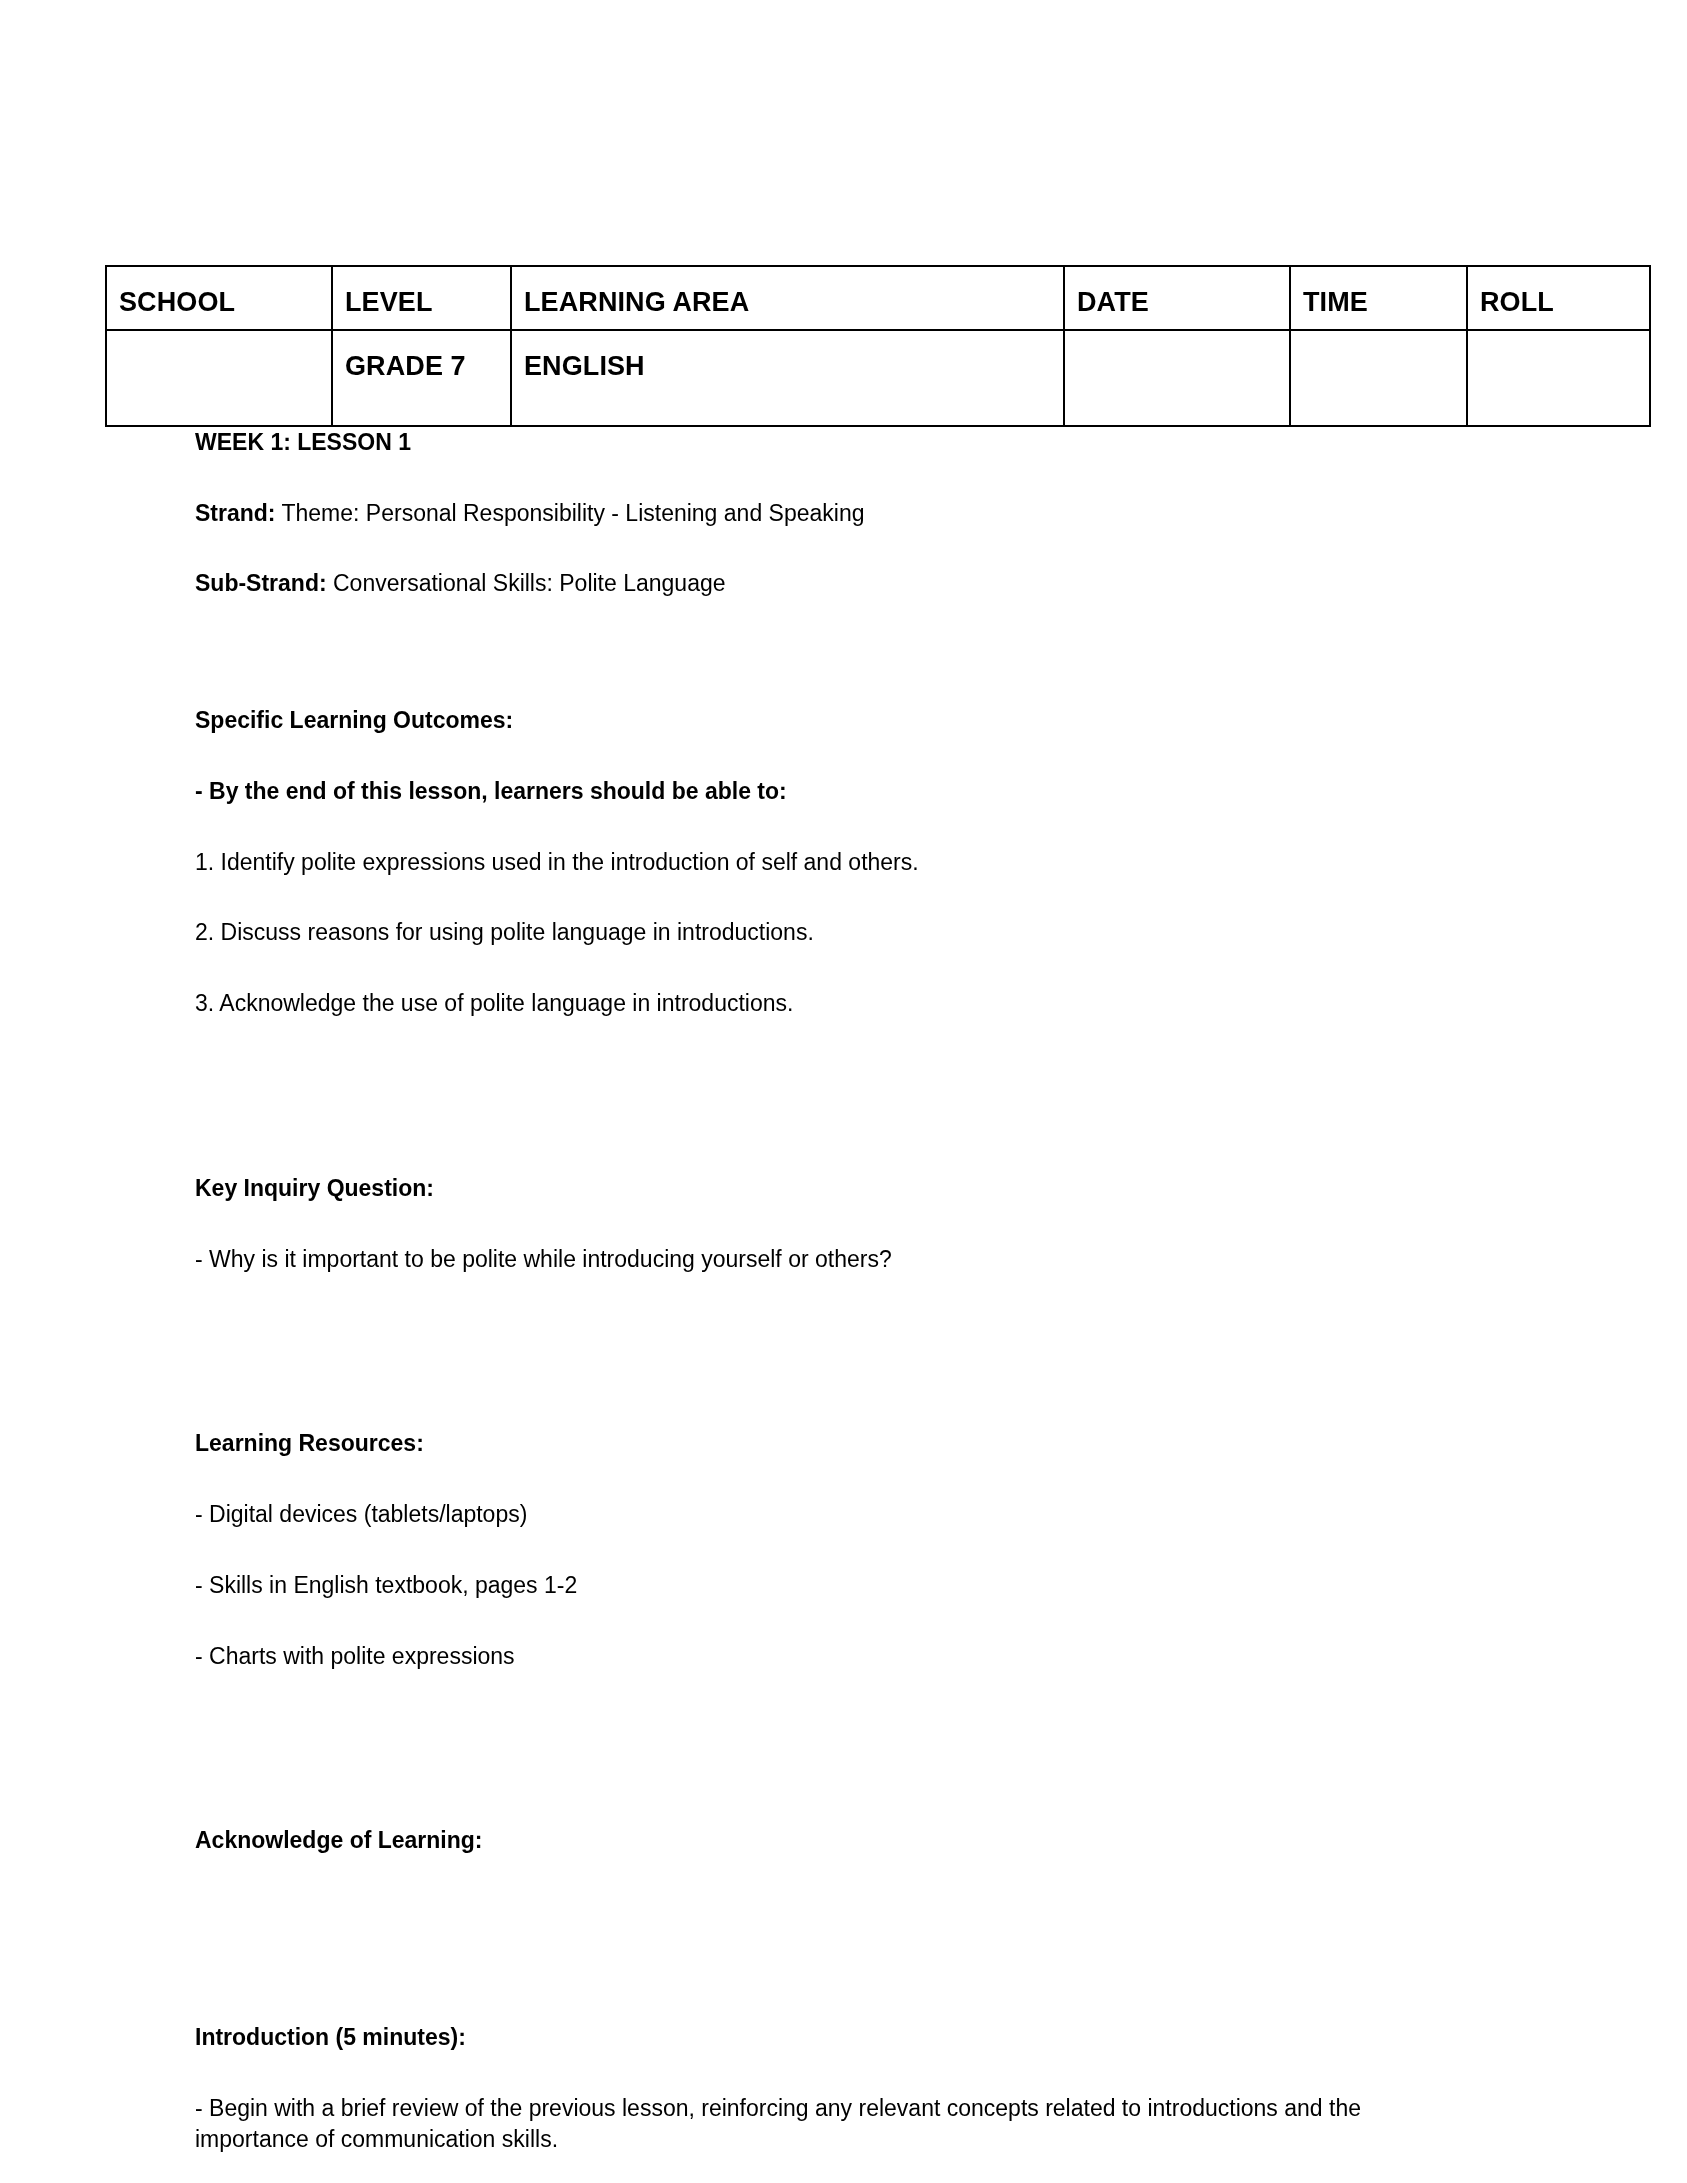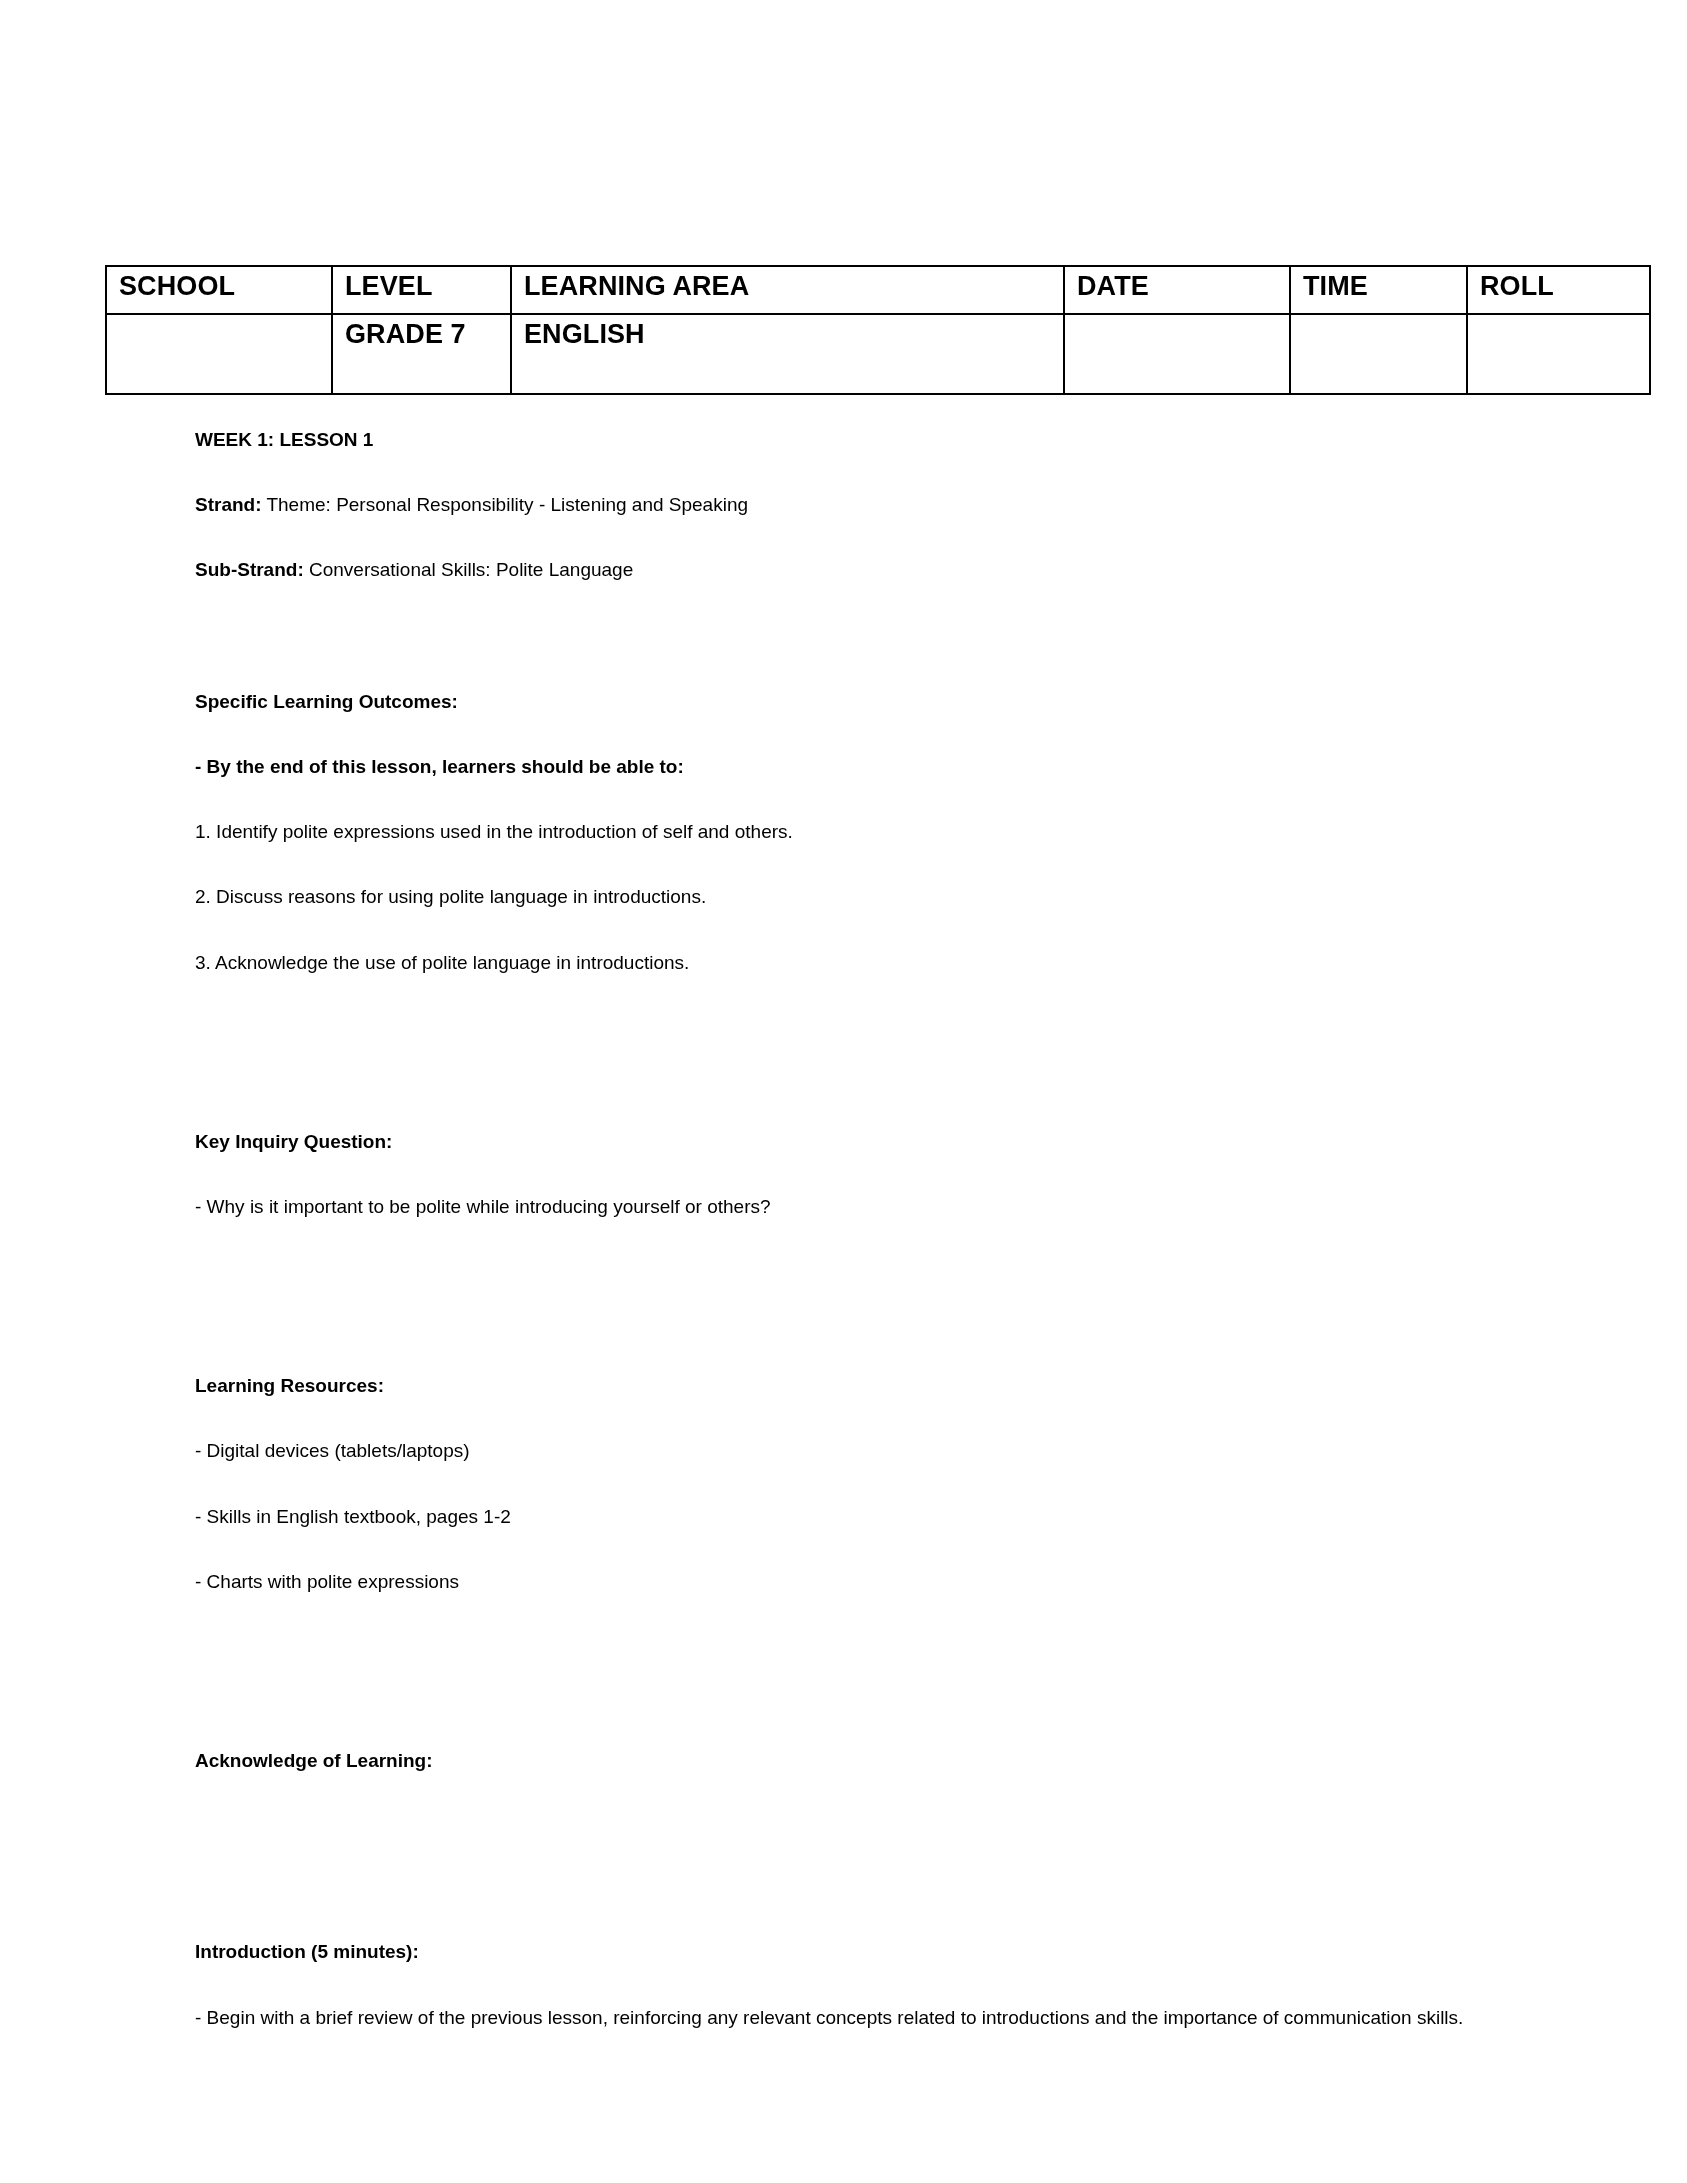--- a/index.html
+++ b/index.html
@@ -30,21 +30,21 @@
     position: absolute;
     left: 105px;
     top: 265px;
     width: 1460px;
     border-collapse: collapse;
     table-layout: fixed;
   }
   .header-table td {
     border: 2px solid #000000;
     vertical-align: top;
-    padding: 4px 0 0 12px;
+    padding: 20px 0 0 12px;
     font-size: 27px;
     font-weight: bold;
     letter-spacing: 0.1px;
     line-height: 1.15;
     font-family: "Liberation Sans", sans-serif;
   }
   .header-table tr.row-head td { height: 42px; }
   .header-table tr.row-body td { height: 74px; }
 
   .col-school { width: 212px; }
@@ -57,21 +57,21 @@
   .cell-indent { padding-left: 21px; }
 
   
   .body-copy {
     position: absolute;
     left: 195px;
     top: 427px;
     width: 1237px;
   }
   .para {
-    font-size: 19px;
+    font-size: 23px;
     line-height: 1.38;
     margin: 0 0 39px 0;
     font-family: "Liberation Sans", sans-serif;
     white-space: pre-wrap;
   }
   .para.b   { font-weight: bold; }
   .para.gap-lg { margin-bottom: 105px; }
   .para.gap-xl { margin-bottom: 153px; }
   .para.gap-xxl { margin-bottom: 165px; }
   .para .lead { font-weight: bold; }

